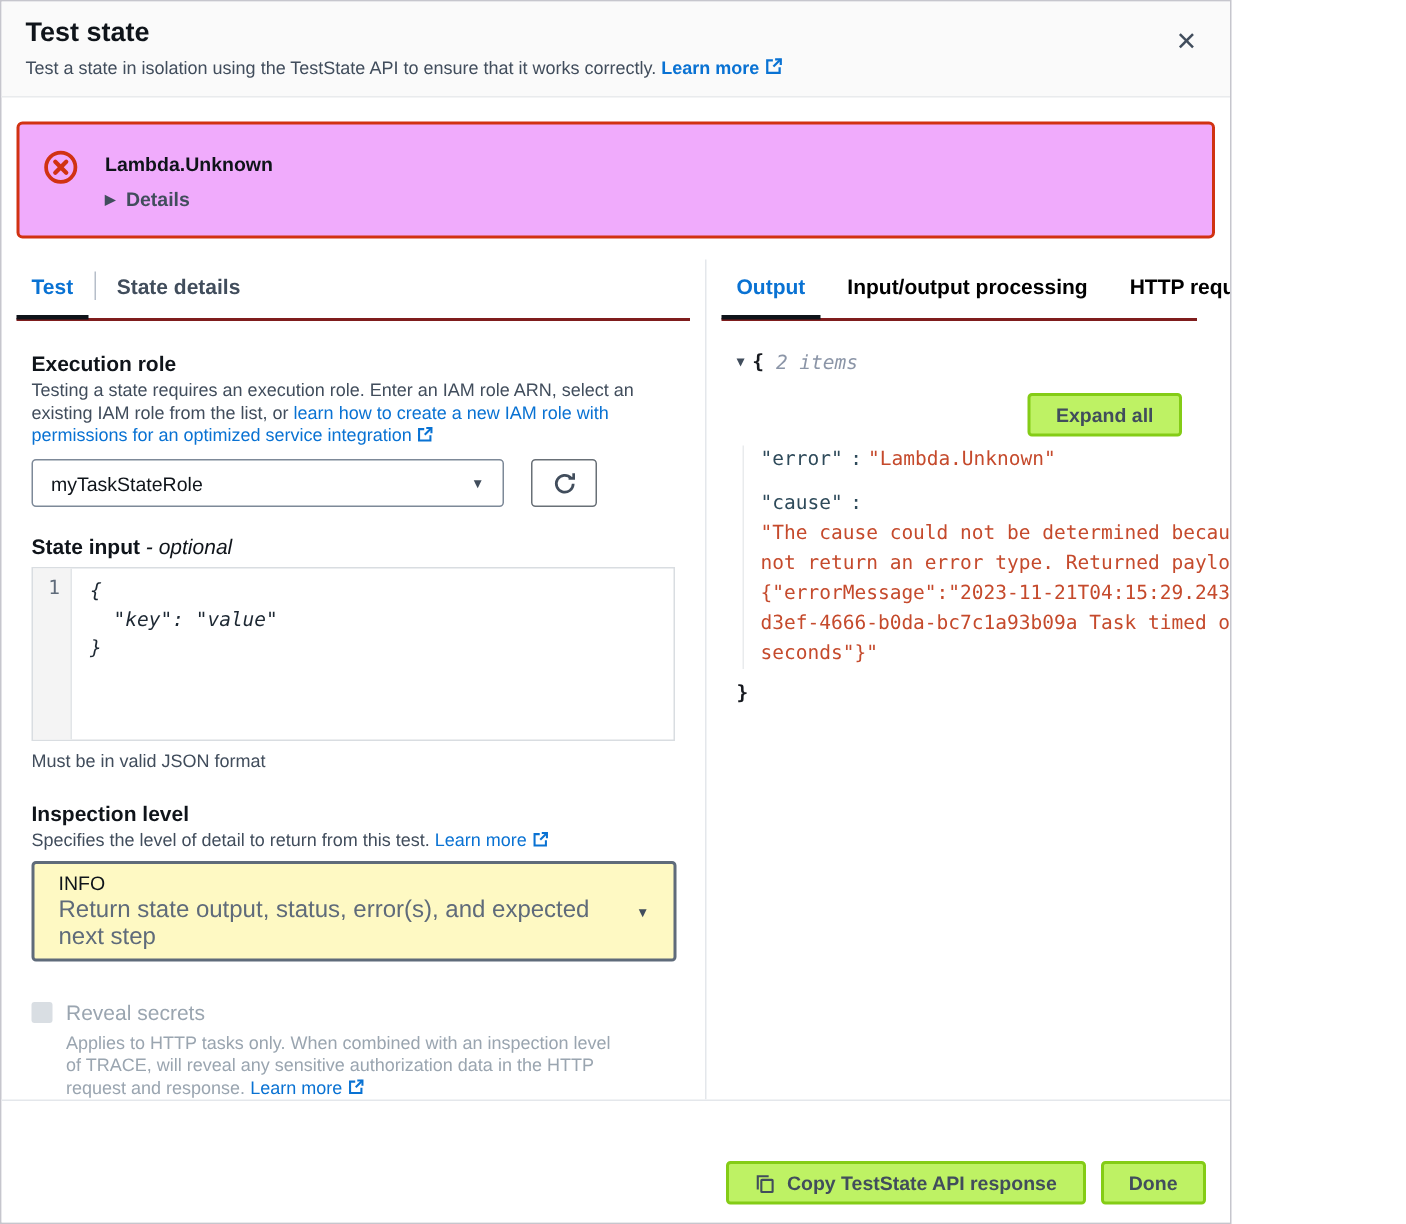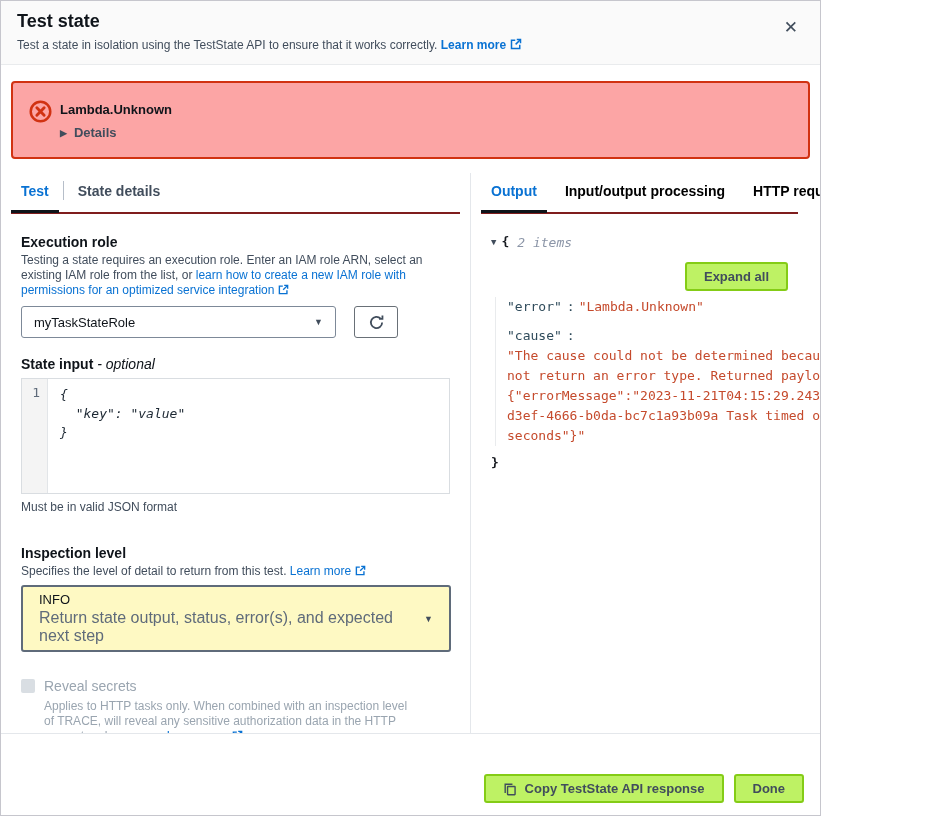--- a/index.html
+++ b/index.html
@@ -28,25 +28,25 @@
   .link.bold { font-weight: 700; }
   .ext-icon { margin-left: 4px; vertical-align: -1px; }
   .close-btn {
     background: none; border: none; font-size: 17px; color:#414d5c;
     cursor: pointer; padding: 4px 6px; line-height: 1; margin-top: 4px;
   }
 
   
   .alert {
     margin: 16px 10px 0 10px;
-    background: #fca5a5;
+    background: #f0abfc;
     border: 2px solid #d13212;
     border-radius: 4px;
     padding: 17px 16px;
-    display: flex; gap: 8px; align-items: flex-start;
+    display: flex; gap: 18px; align-items: flex-start;
     flex: 0 0 auto;
   }
   .alert-title { font-size: 13px; font-weight: 700; color:#0f141a; padding-top: 2px; }
   .alert-details { margin-top: 8px; font-size: 13px; font-weight: 700; color:#414d5c; cursor: pointer; display:flex; align-items:center; gap:7px; }
   .alert-details .tri { font-size: 9px; color:#414d5c; }
 
   
   .content { display: flex; flex: 1 1 auto; margin-top: 14px; min-height: 0; }
   .col-left  { width: 470px; flex: 0 0 470px; border-right: 1px solid #e4e7eb; padding: 0 20px; }
   .col-right { flex: 1 1 auto; padding: 0 32px 0 20px; min-width: 0; }
@@ -62,21 +62,21 @@
   .tab.active::after {
     content:""; position:absolute; left:0; right:0; bottom:-1px; height:3px; background:#0f141a;
   }
   .tab.inactive { color:#414d5c; }
   .tab.disabled { color:#000000; cursor: default; }
   .tab-divider { width:1px; background:#b6bec9; margin: 8px 4px 12px 4px; }
 
   
   .field-heading { font-size: 14px; font-weight: 700; color:#0f141a; }
   .field-desc { font-size: 12px; color:#414d5c; line-height: 15px; margin-top: 3px; }
-  .mt20 { margin-top: 20px; } .mt18 { margin-top: 18px; } .mt26 { margin-top: 31px; }
+  .mt20 { margin-top: 20px; } .mt18 { margin-top: 18px; } .mt26 { margin-top: 20px; }
 
   .role-row { display:flex; gap: 18px; margin-top: 8px; align-items: flex-start; }
   .select-box {
     width: 315px; height: 32px;
     border: 1px solid #7d8998; border-radius: 3px; background:#fff;
     display:flex; align-items:center; justify-content:space-between;
     padding: 0 12px; font-size: 13px; color:#0f141a; cursor: pointer;
   }
   .caret { font-size: 9px; color:#414d5c; }
   .refresh-btn {

